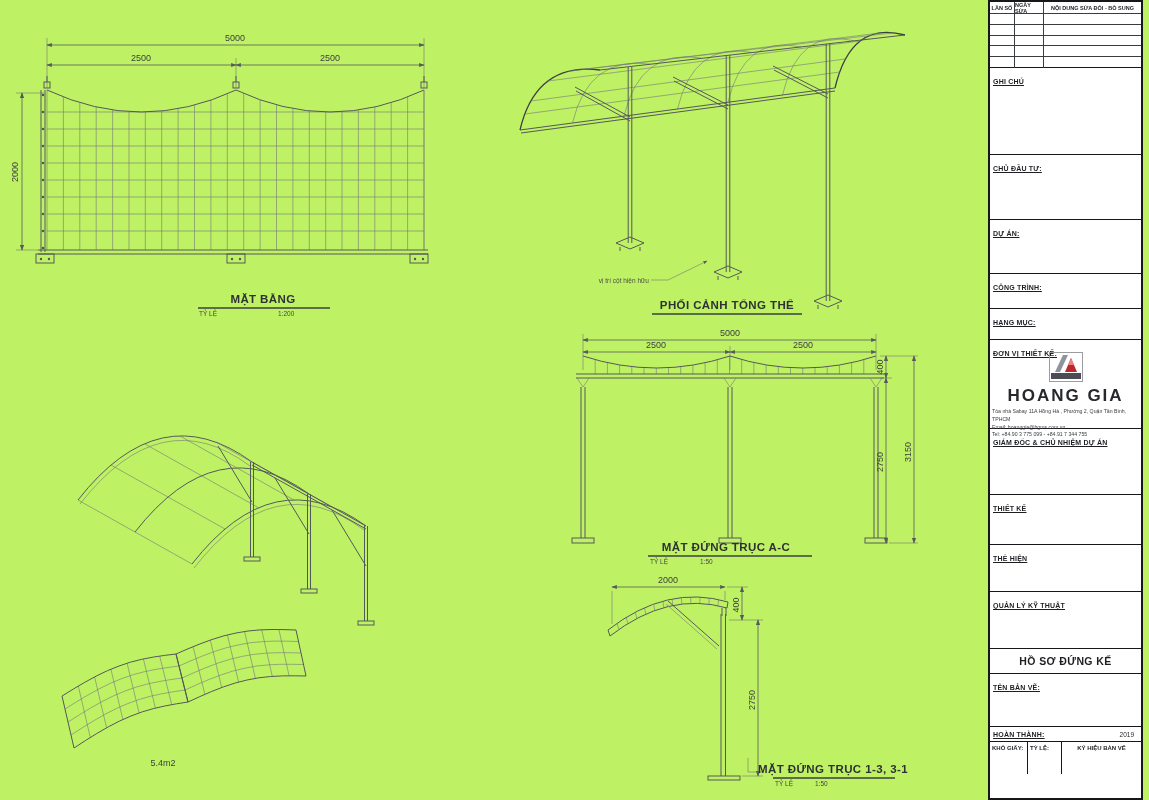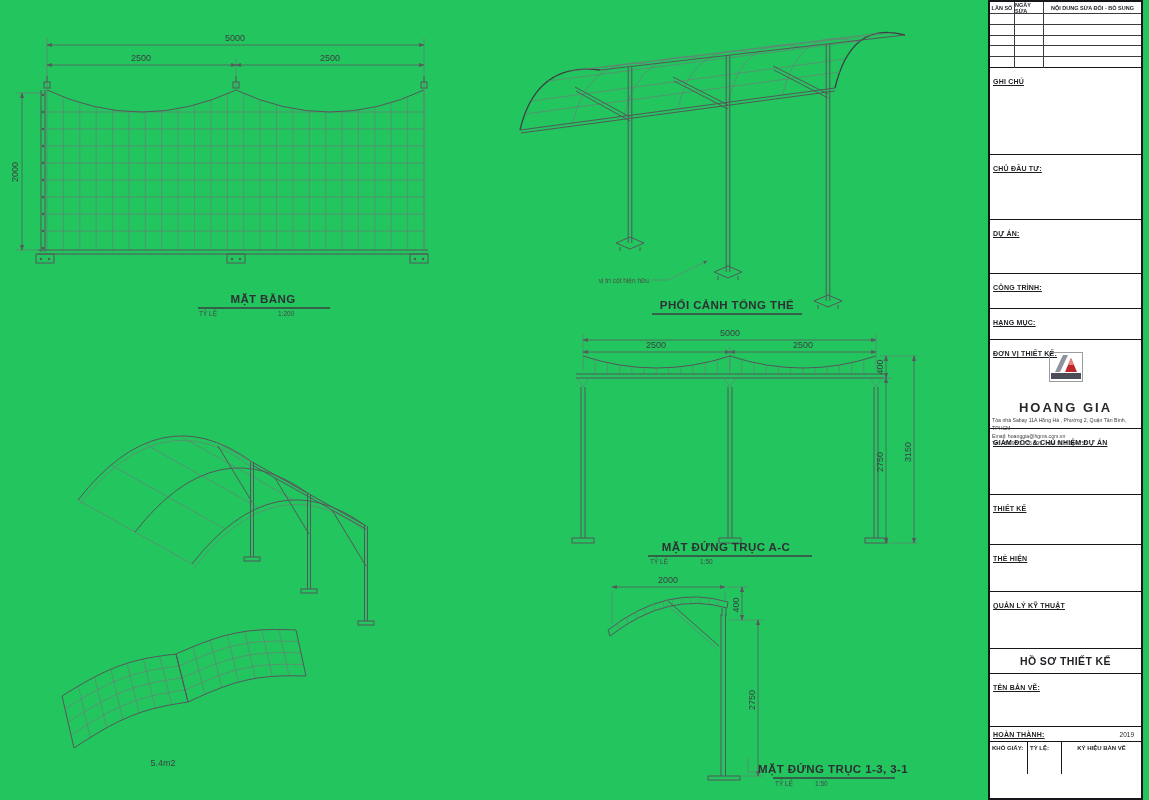--- a/index.html
+++ b/index.html
@@ -1,16 +1,16 @@
 <!DOCTYPE html>
 <html><head>
 <meta charset="utf-8">
 <style>
   html,body{margin:0;padding:0;background:#e8e8e8;}
-  .sheet{position:relative;width:1149px;height:800px;background:#22c55e;overflow:hidden;
+  .sheet{position:relative;width:1149px;height:800px;background:#bef264;overflow:hidden;
          font-family:"Liberation Sans",sans-serif;}
   svg text{font-family:"Liberation Sans",sans-serif;}
   .ln{stroke:#55585b;stroke-width:1;fill:none}
   .ln2{stroke:#3c3f42;stroke-width:1.3;fill:none}
   .thin{stroke:#74777a;stroke-width:0.6;fill:none}
   .dim{stroke:#565a5d;stroke-width:0.8;fill:none}
   .dimtxt{font-size:9px;fill:#3d4043}
   .ttl{font-size:11.5px;font-weight:600;fill:#2e3133;letter-spacing:.4px}
   .scl{font-size:6.5px;fill:#45484b}
   .note{font-size:6.5px;fill:#4c4f42}
@@ -23,21 +23,21 @@
              font-size:10.5px;font-weight:600;letter-spacing:.4px;}
   .rev-row{display:flex;box-sizing:border-box;border-bottom:1px solid #3a3d40;}
   .rev-row>div{box-sizing:border-box;border-right:1px solid #3a3d40;height:100%;}
   .rev-row>div:last-child{border-right:none;}
   .rev-c1{width:25px}.rev-c2{width:29px}.rev-c3{flex:1;padding-left:4px}
   .rev-head{font-size:5.5px;font-weight:600;align-items:center;}
   .rev-head>div{display:flex;align-items:center;justify-content:center;}
   .rev-head .rev-c3{justify-content:center;padding-left:0;}
   .company{position:absolute;left:0;top:12px;width:100%;text-align:center;}
   .logo{position:relative;width:32px;height:28px;margin:0 auto;border:1px solid #9a9da0;}
-  .company-name{font-size:13px;font-weight:600;letter-spacing:2px;margin-top:18px;color:#26282b;}
+  .company-name{font-size:17px;font-weight:600;letter-spacing:2px;margin-top:4px;color:#26282b;}
   .company-lines{margin-top:2px;text-align:left;padding:0 2px;font-size:5.2px;line-height:1.5;color:#3a3d40;}
   .hoanthanh{display:flex;justify-content:space-between;align-items:center;}
   .year{font-size:6.5px;font-weight:400;text-decoration:none;margin-right:4px;}
   .bcells{display:flex;height:100%;}
   .bcell{box-sizing:border-box;border-right:1px solid #15171a;font-size:6px;font-weight:600;padding:3px 2px;}
   .bcell:last-child{border-right:none;text-align:center;}
 </style>
 </head>
 <body>
 
@@ -352,21 +352,21 @@
     <span class="tb-label">THIẾT KẾ</span>
   </div>
   <div class="tb-sec" style="height:47px">
     <span class="tb-label">THỂ HIỆN</span>
   </div>
   <div class="tb-sec" style="height:57px">
     <span class="tb-label">QUẢN LÝ KỸ THUẬT</span>
   </div>
 
   <div class="tb-sec tb-center" style="height:25px">
-    <span>HỒ SƠ THIẾT KẾ</span>
+    <span>HỒ SƠ ĐỨNG KẾ</span>
   </div>
 
   <div class="tb-sec" style="height:53px">
     <span class="tb-label">TÊN BẢN VẼ:</span>
   </div>
 
   <div class="tb-sec hoanthanh" style="height:15px">
     <span class="tb-label">HOÀN THÀNH:</span>
     <span class="year">2019</span>
   </div>

